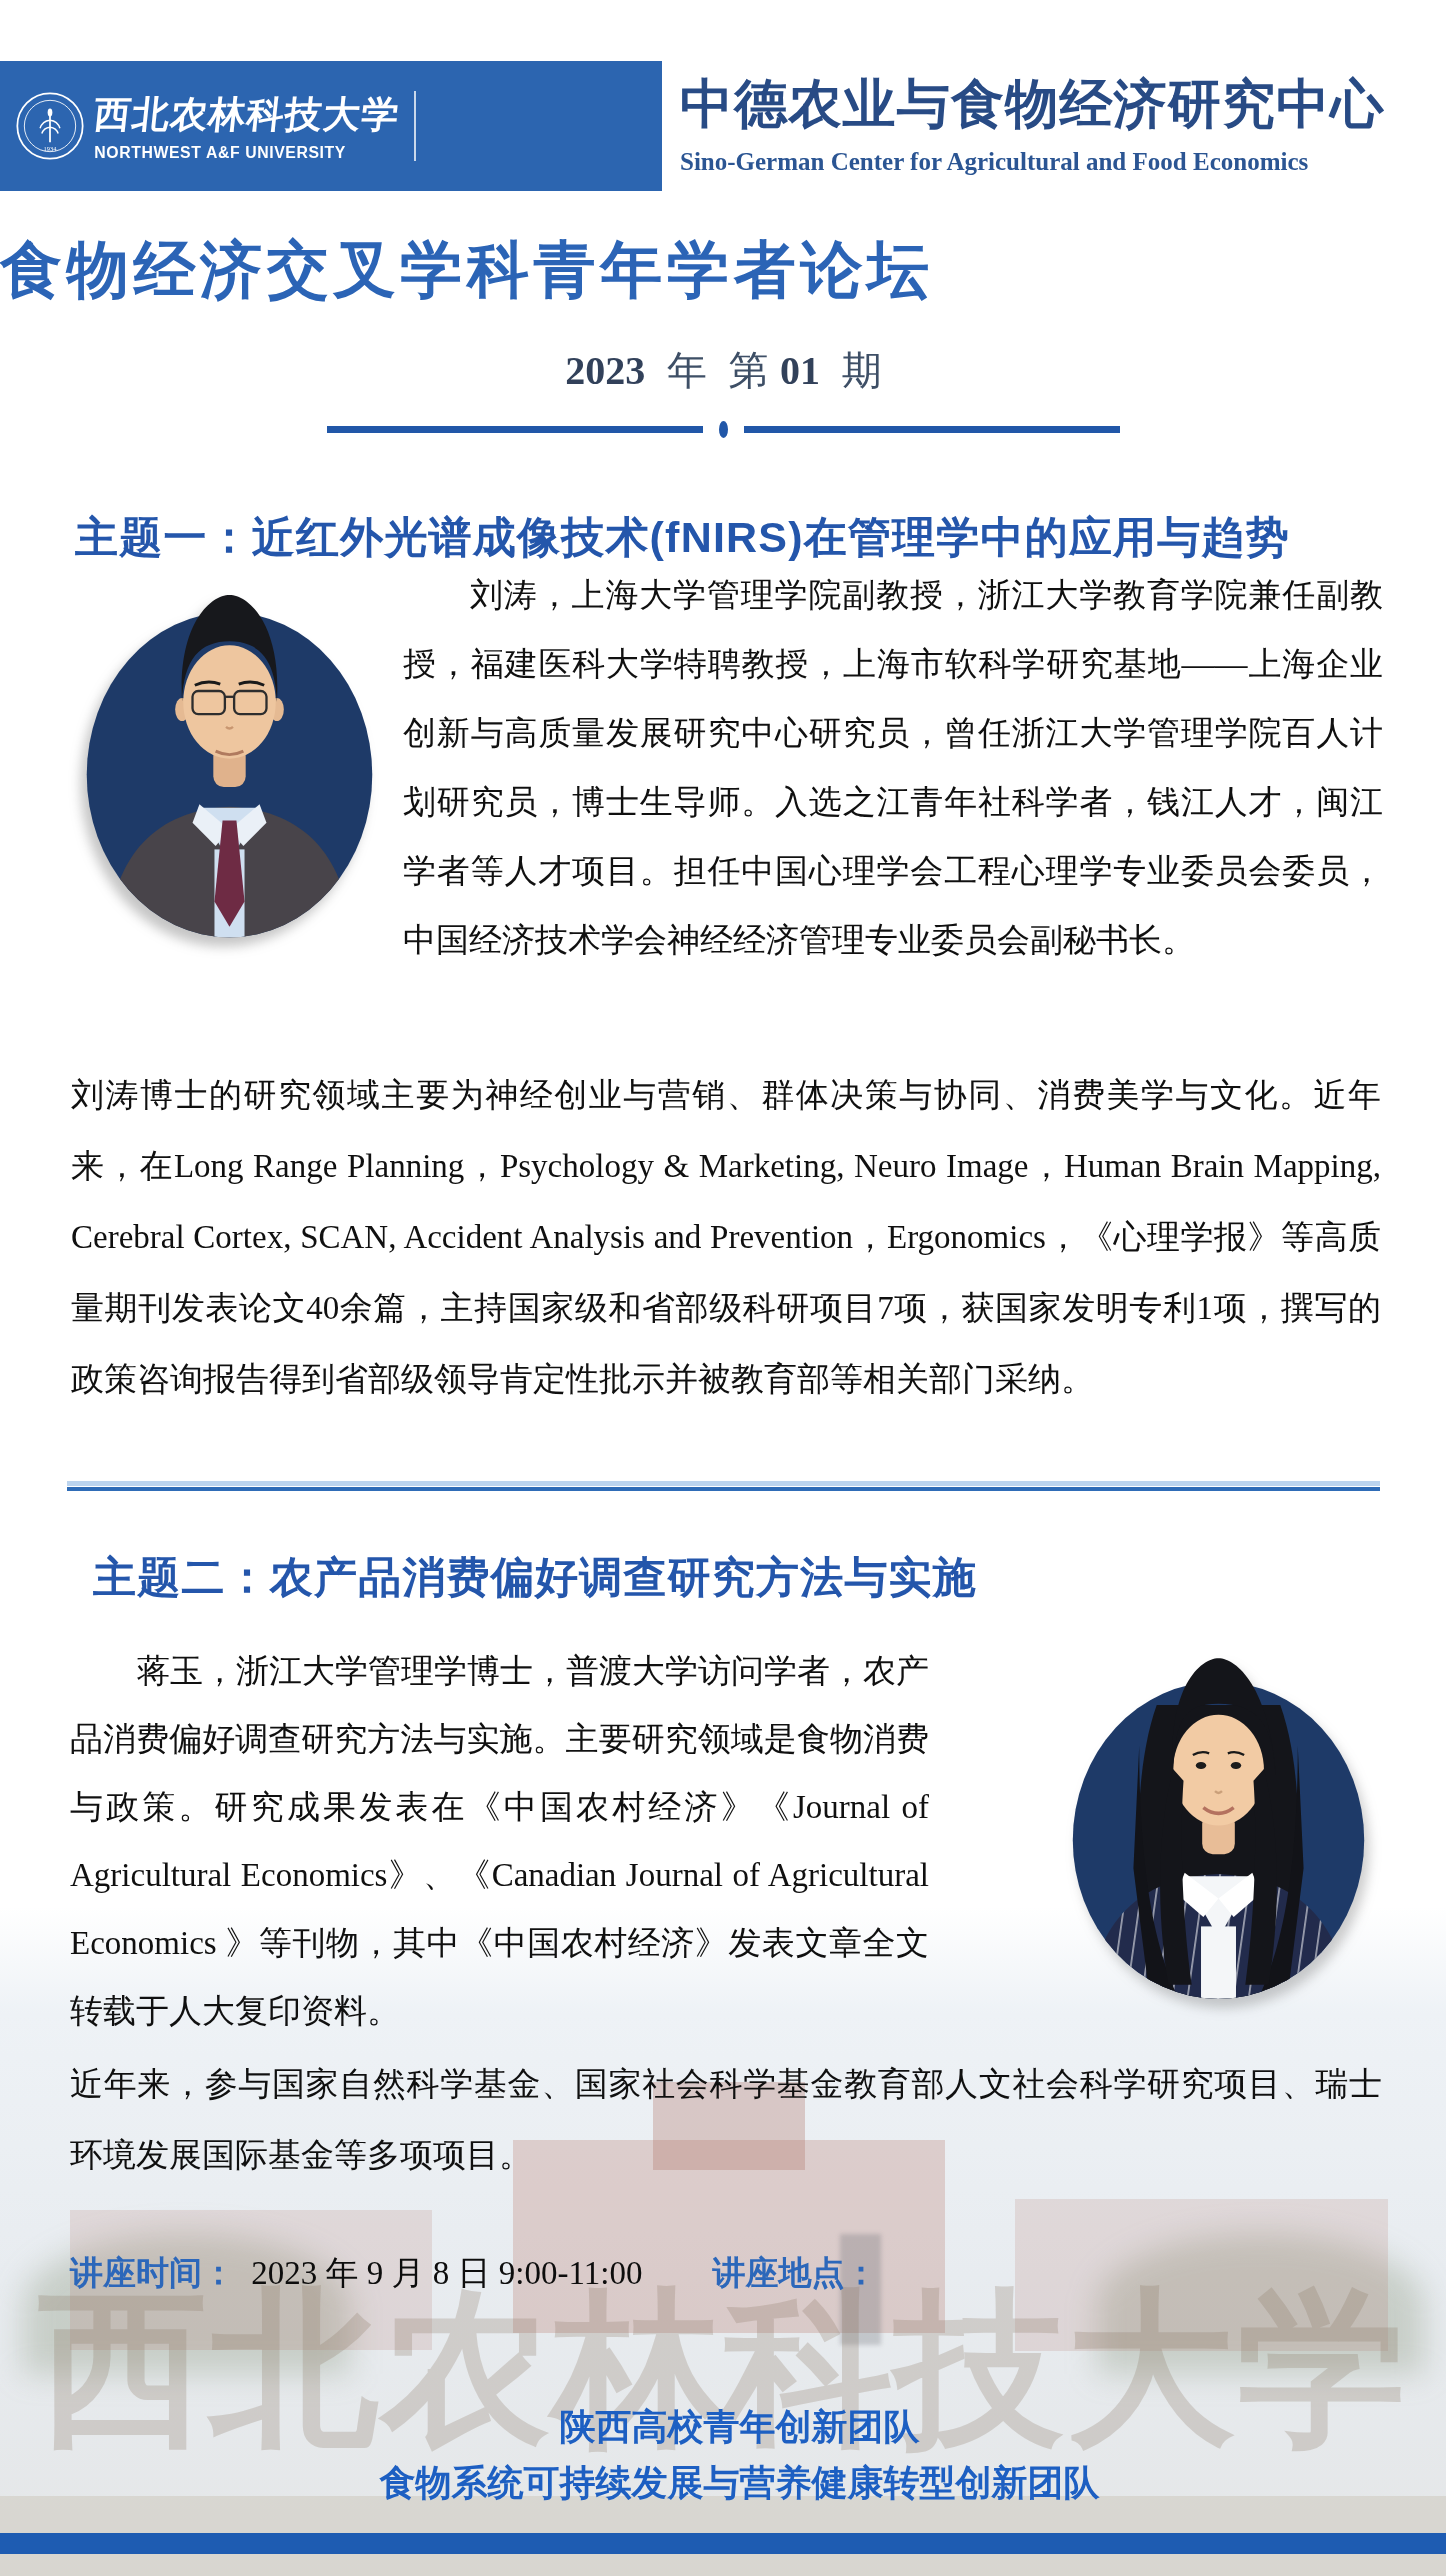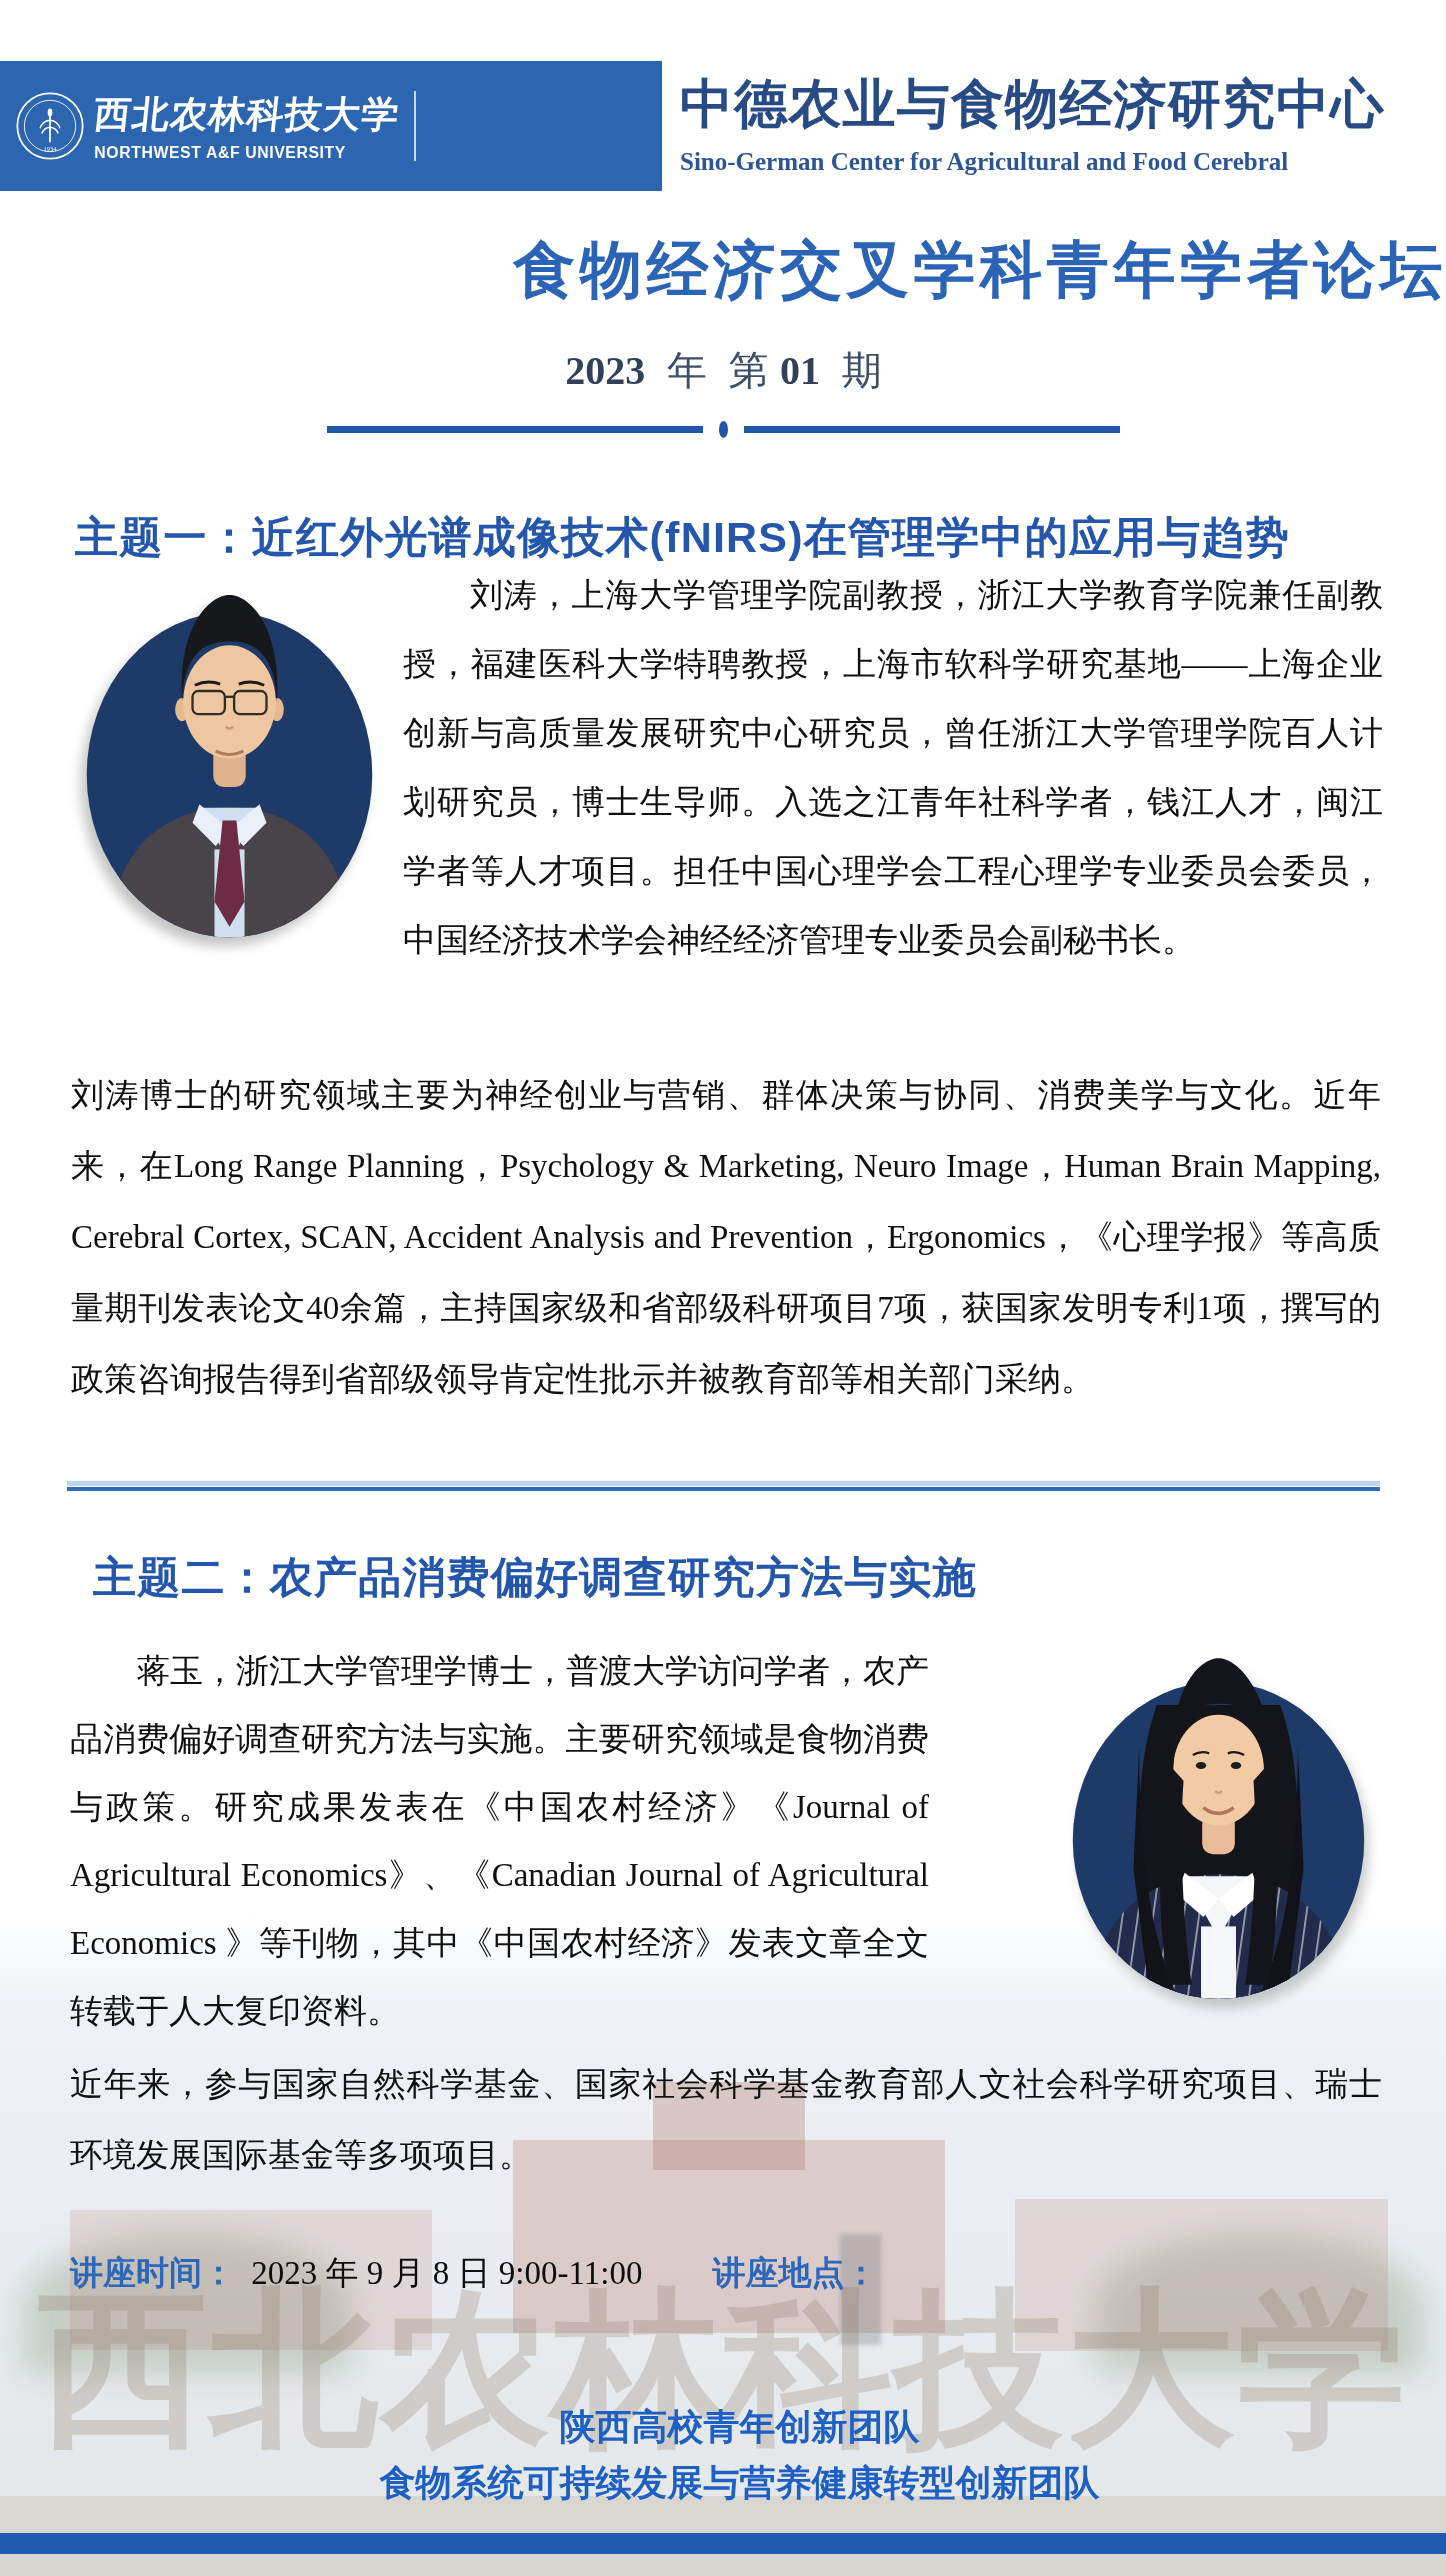--- a/index.html
+++ b/index.html
@@ -23,21 +23,21 @@
   .college-en{font-size:14px;font-weight:700;margin-top:5.8px;
               font-family:"Liberation Sans",sans-serif;white-space:nowrap;}
 
   .center-head{position:absolute;left:680px;top:69px;width:759px;}
   .center-cn{font-size:53px;font-weight:700;color:var(--center-navy);letter-spacing:1.2px;
              font-family:"Liberation Serif",serif;white-space:nowrap;}
   .center-en{font-size:25px;font-weight:600;color:#2b5593;margin-top:7px;
              font-family:"Liberation Serif",serif;white-space:nowrap;}
 
   
-  .forum-title{position:absolute;left:0;top:228px;width:100%;text-align:right;
+  .forum-title{position:absolute;left:0;top:228px;width:100%;text-align:left;
                font-size:62px;font-weight:800;color:var(--title-blue);letter-spacing:4.7px;
                font-family:"Liberation Serif",serif;}
   .issue-line{position:absolute;left:0;top:343px;width:100%;text-align:center;
               font-size:40px;color:var(--issue-gray);font-family:"Liberation Serif",serif;}
   .issue-line .num{font-weight:700;color:#32415a;}
   .issue-line span{margin:0 5.8px;}
   .title-divider{position:absolute;left:0;top:418px;width:100%;height:23px;
                  display:flex;align-items:center;justify-content:center;}
   .td-line{width:376px;height:7px;background:var(--divider-blue);}
   .td-dot{width:9.3px;height:17.5px;border-radius:50%;background:var(--divider-blue);margin:0 16.3px;}
@@ -140,21 +140,21 @@
       </svg>
       <div class="univ-col" data-interactable="false">
         <div class="univ-cn" data-interactable="false">西北农林科技大学</div>
         <div class="univ-en" data-interactable="false">NORTHWEST A&amp;F UNIVERSITY</div>
       </div>
       <div class="vdiv" data-interactable="false"></div>
     </div>
 
     <div class="center-head" data-interactable="false">
       <div class="center-cn" data-interactable="false">中德农业与食物经济研究中心</div>
-      <div class="center-en" data-interactable="false">Sino-German Center for Agricultural and Food Cerebral</div>
+      <div class="center-en" data-interactable="false">Sino-German Center for Agricultural and Food Economics</div>
     </div>
 
     <div class="forum-title" data-interactable="false">食物经济交叉学科青年学者论坛</div>
     <div class="issue-line" data-interactable="false">
       <span class="num" data-interactable="false">2023</span>
       <span data-interactable="false">年</span>
       <span data-interactable="false">第</span><span class="num" data-interactable="false">01</span>
       <span data-interactable="false">期</span>
     </div>
     <div class="title-divider" data-interactable="false">

